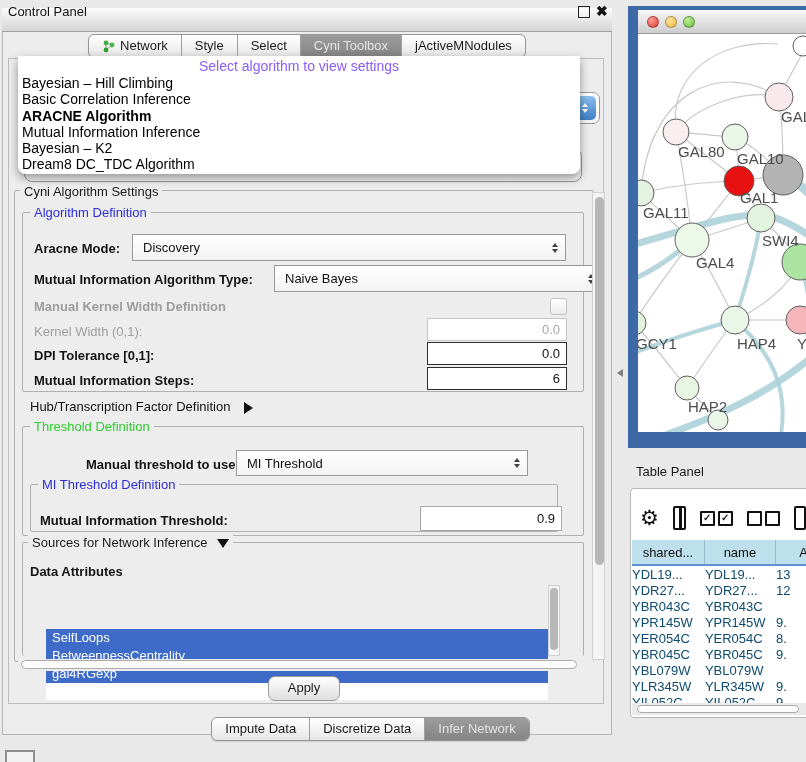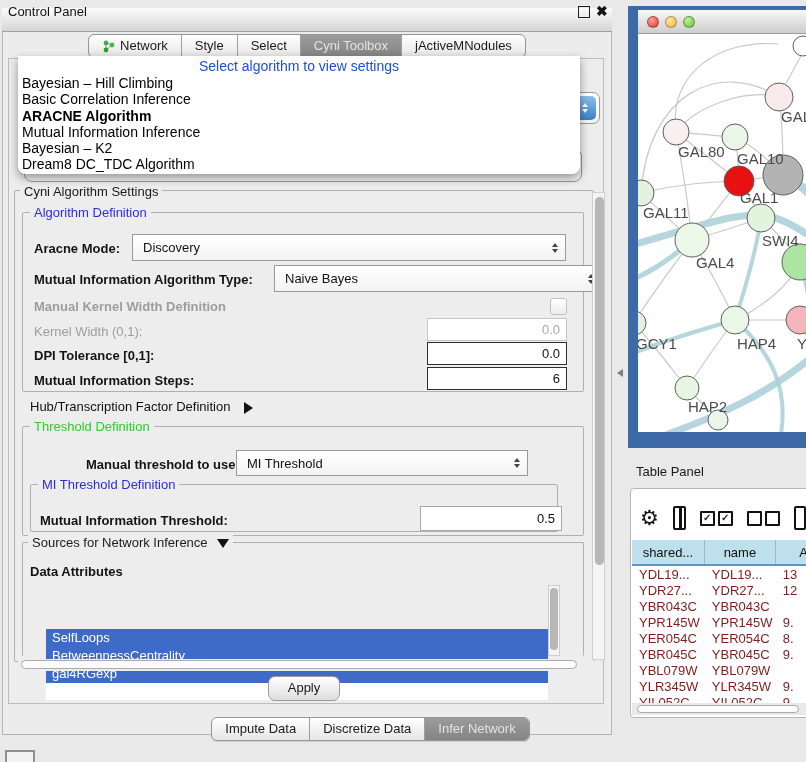--- a/index.html
+++ b/index.html
@@ -26,21 +26,21 @@
             border-left:1px solid #9f9f9f;display:flex;align-items:center;gap:5px;white-space:nowrap;}
   .seg .tab:first-child{border-left:none;}
   .seg .tab.active{background:linear-gradient(#9c9c9c,#848484);color:#e3e3e3;}
   
   #outer-panel{position:absolute;left:8px;top:58px;width:596px;height:646px;
                background:#ededed;border:1px solid #bcbcbc;box-sizing:border-box;}
   
   #algo-popup{position:absolute;left:18px;top:56px;width:562px;height:118px;
               background:#fff;border-radius:0 0 8px 8px;z-index:50;
               box-shadow:0 4px 10px rgba(0,0,0,.4);padding-top:2px;box-sizing:border-box;}
-  #popup-prompt{text-align:center;color:#1d4ed8;font-size:14px;height:17px;line-height:17px;}
+  #popup-prompt{text-align:center;color:#8b5cf6;font-size:14px;height:17px;line-height:17px;}
   .popup-item{font-size:14px;line-height:16.3px;padding-left:4px;color:#000;white-space:nowrap;}
   .popup-item.bold{font-weight:bold;}
   
   .combo{position:absolute;background:linear-gradient(#ffffff,#f3f3f3);
          border:1px solid #999;border-radius:0;box-sizing:border-box;
          display:flex;align-items:center;padding:0 24px 0 10px;font-size:13px;color:#111;}
   .arrs{position:absolute;right:7px;top:50%;transform:translateY(-50%);
         display:flex;flex-direction:column;gap:2px;}
   .tri-up{width:0;height:0;border-left:3.5px solid transparent;border-right:3.5px solid transparent;
           border-bottom:4.5px solid #444;}
@@ -103,21 +103,21 @@
   .cb{width:11px;height:11px;border:2px solid #111;border-radius:1px;display:inline-block;
       font-size:10px;line-height:10px;font-weight:bold;text-align:center;}
   .cb-pair{display:flex;gap:3px;}
   #doc-icon{width:16px;height:20px;border:2.5px solid #111;border-radius:2px;}
   #tp-table{position:absolute;left:632px;top:540px;width:200px;}
   #tp-header{display:flex;height:24px;border-bottom:2px solid #5d94cf;}
   .th{background:#bee0ec;border-right:1px solid #93b9ca;font-size:13px;color:#111;
       display:flex;align-items:center;justify-content:center;box-sizing:border-box;}
   #tp-rows{height:138px;overflow:hidden;background:#fff;}
   .tr{display:flex;height:16px;align-items:center;}
-  .td{font-size:13px;color:#7f1d1d;padding-left:7px;box-sizing:border-box;white-space:nowrap;overflow:hidden;}
+  .td{font-size:13px;color:#0c4a6e;padding-left:0;box-sizing:border-box;white-space:nowrap;overflow:hidden;}
   
   #mini-icon{position:absolute;left:5px;top:750px;width:26px;height:14px;border:2px solid #8f8f8f;background:#f2f2f2;}
 </style>
 </head>
 <body>
 
 <div id="stage">
 
   <div id="cp-window"></div>
   <div id="cp-titlebar"></div>
@@ -235,21 +235,21 @@
     <span class="arrs">
         <span class="tri-up"></span>
         <span class="tri-dn"></span>
       </span>
   </div>
 
   <div class="group" style="left:30px;top:484px;width:528px;height:48px;"></div>
   <div class="group-label blue-t" style="left:38px;top:477px;">MI Threshold Definition</div>
   <div class="lbl" style="left:40px;top:513px;">Mutual Information Threshold:</div>
   <div class="field soft" style="left:420px;top:506px;width:142px;height:25px;">
-    <span>0.5</span>
+    <span>0.9</span>
   </div>
 
   <div class="group" style="left:22px;top:542px;width:562px;height:114px;border-bottom:none;"></div>
   <div class="group-label" style="left:28px;top:535px;">
     <span>Sources for Network Inference</span>
     <span class="tri-down-b" style="margin-left:6px;"></span>
   </div>
   <div class="lbl" style="left:30px;top:564px;">Data Attributes</div>
   <div id="attr-list">
       <div class="attr-item">SelfLoops</div>

